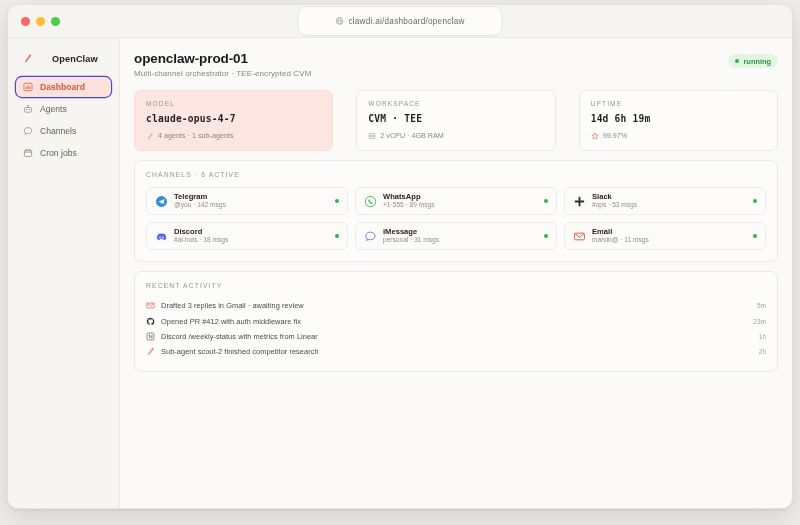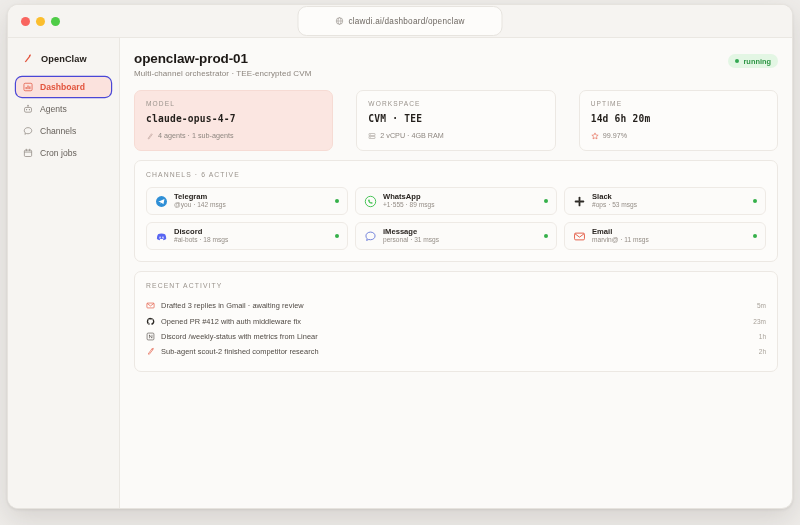--- a/index.html
+++ b/index.html
@@ -64,21 +64,21 @@
   .content { flex: 1; display: flex; min-height: 0; }
 
   
   .sidebar {
     width: 112px; flex: 0 0 112px;
     background: #f7f5f2;
     border-right: 1px solid #eae7e2;
     padding: 13px 8px 0 8px;
   }
   .brand {
-    display: flex; align-items: center; gap: 8px;
+    display: flex; align-items: center; gap: 19px;
     padding: 2px 6px 0 6px; margin-bottom: 13px;
   }
   .brand-name { font-size: 9.2px; font-weight: bold; color: #26211d; letter-spacing: .1px; }
 
   .nav { display: flex; flex-direction: column; gap: 2px; }
   .nav-item {
     display: flex; align-items: center; gap: 7px;
     height: 20px; padding: 7px 7px;
     border-radius: 6px;
     font-size: 8.6px; color: #655f59;
@@ -285,21 +285,21 @@
                 <rect x="2" y="8.6" width="12" height="4.4" rx="1" fill="none" stroke="#9c958e" stroke-width="1.1"></rect>
                 <circle cx="4.6" cy="5.2" r=".7" fill="#9c958e"></circle>
                 <circle cx="4.6" cy="10.8" r=".7" fill="#9c958e"></circle>
               </svg>
               <span>2 vCPU · 4GB RAM</span>
             </div>
           </div>
 
           <div class="stat">
             <div class="stat-label">UPTIME</div>
-            <div class="stat-value">14d 6h 20m</div>
+            <div class="stat-value">14d 6h 19m</div>
             <div class="stat-meta">
               <svg class="ic" viewBox="0 0 16 16">
                 <path d="M8 1.8 L9.9 6 L14.3 6.4 L11 9.4 L12 13.8 L8 11.5 L4 13.8 L5 9.4 L1.7 6.4 L6.1 6 Z" fill="none" stroke="#e2543d" stroke-width="1.1" stroke-linejoin="round"></path>
               </svg>
               <span>99.97%</span>
             </div>
           </div>
         </section>
 
         <section class="panel">

